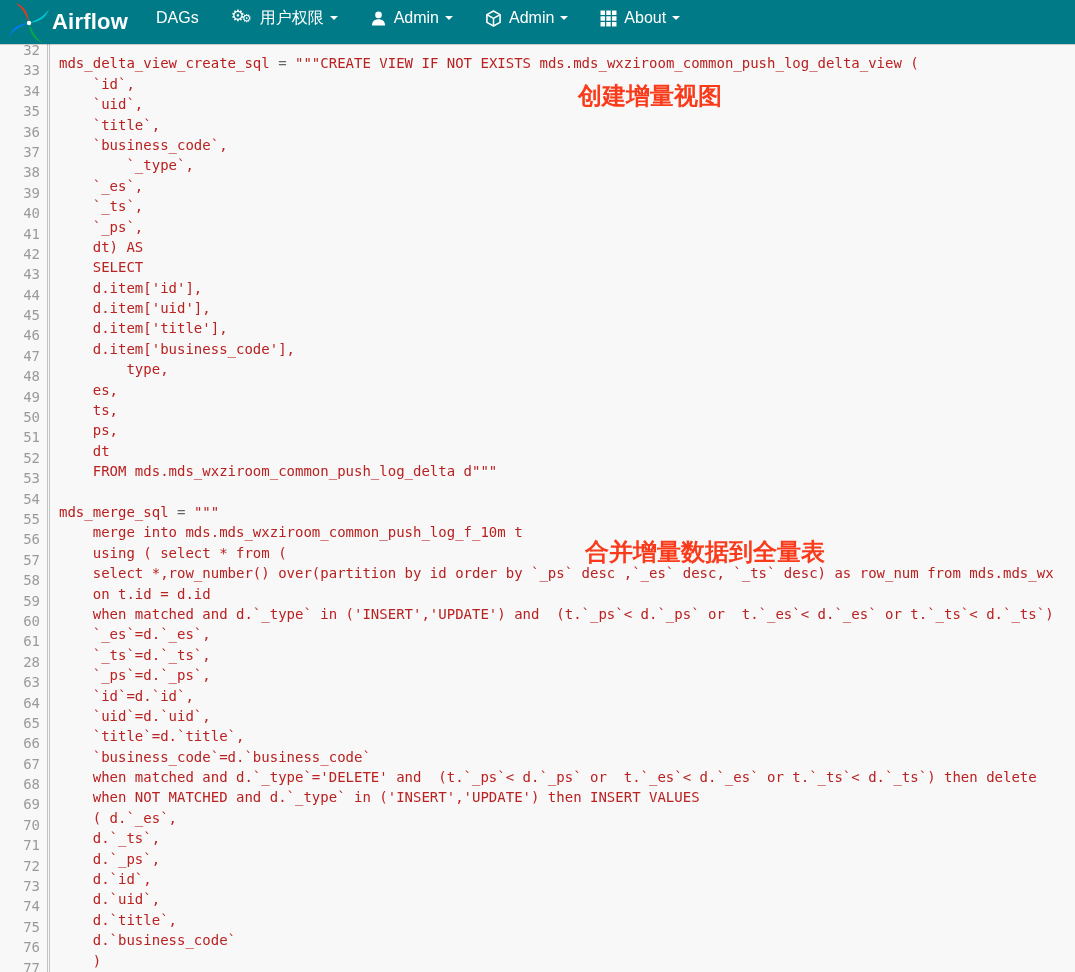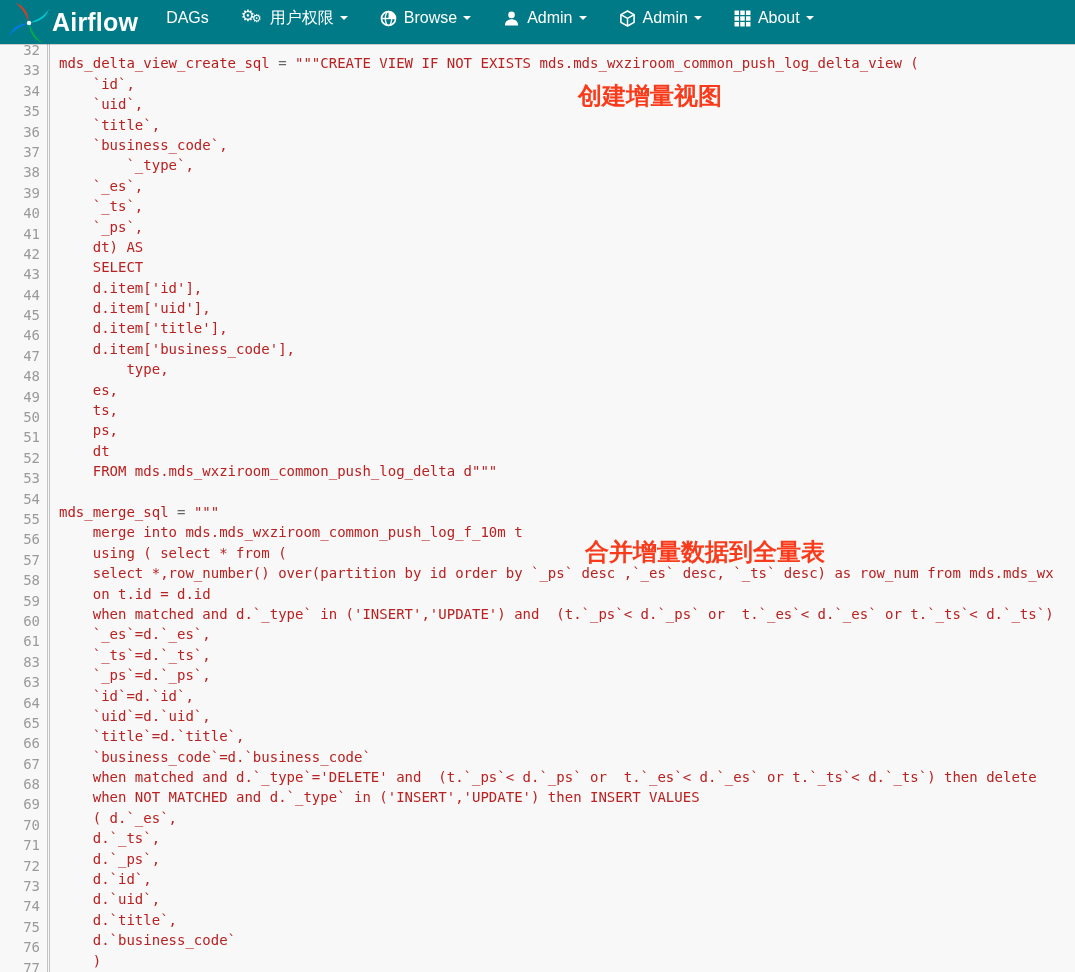--- a/index.html
+++ b/index.html
@@ -4,21 +4,21 @@
 <style>
   * { margin:0; padding:0; box-sizing:border-box; }
   html,body { width:1075px; height:972px; overflow:hidden; background:#f8f8f8;
               font-family:"Liberation Sans", sans-serif; }
 
   
   .navbar { position:relative; z-index:10; height:44px; background:#007a87;
             display:flex; align-items:center; box-shadow:0 1px 0 rgba(0,0,0,.18); }
   .brand { display:flex; align-items:center; height:44px; padding:0 6px 0 8px; cursor:pointer; }
   .brand svg { width:42px; height:42px; margin-top:2px; }
-  .brand-text { color:#fff; font-size:25px; font-weight:600; letter-spacing:.2px; margin-left:2px; }
+  .brand-text { color:#fff; font-size:22px; font-weight:600; letter-spacing:.2px; margin-left:2px; }
   .nav { display:flex; list-style:none; height:44px; margin-left:6px; }
   .nav li { display:flex; align-items:center; gap:7px; padding:0 16px; height:36px;
             color:#fff; font-size:16px; cursor:pointer; white-space:nowrap;text-align:right; }
   .icon16 { width:17px; height:17px; display:inline-block; flex:0 0 auto; }
   .gearwrap { position:relative; width:22px; height:18px; }
   .gear-big  { position:absolute; left:0; top:-2px;  font-size:16px; color:#fff; line-height:18px;}
   .gear-small{ position:absolute; left:11px; top:3px; font-size:11px; color:#fff; line-height:12px;}
   .caret { display:inline-block; width:0; height:0; margin-left:-1px;
            border-left:4px solid transparent; border-right:4px solid transparent;
            border-top:4px solid #fff; }
@@ -62,30 +62,20 @@
   <ul class="nav">
     <li>
       <span>DAGs</span>
     </li>
     <li>
       <span class="gearwrap">
         <span class="gear-big">⚙</span>
           <span class="gear-small">⚙</span>
       </span>
       <span>用户权限</span>
-      <b class="caret"></b>
-    </li>
-    <li>
-      <svg class="icon16" viewBox="0 0 16 16">
-        <circle cx="8" cy="8" r="6.6" fill="none" stroke="#fff" stroke-width="1.6"></circle>
-        <ellipse cx="8" cy="8" rx="3" ry="6.6" fill="none" stroke="#fff" stroke-width="1.3"></ellipse>
-        <line x1="1.4" y1="8" x2="14.6" y2="8" stroke="#fff" stroke-width="1.3"></line>
-        <path d="M8 1.4 a 6.6 6.6 0 0 1 6.6 6.6 L 8 8 Z" fill="#fff"></path>
-      </svg>
-      <span>Browse</span>
       <b class="caret"></b>
     </li>
     <li>
       <svg class="icon16" viewBox="0 0 16 16">
         <circle cx="8" cy="4.6" r="3.1" fill="#fff"></circle>
         <path d="M1.8 14.5 C 1.8 10.7 4.6 8.8 8 8.8 C 11.4 8.8 14.2 10.7 14.2 14.5 Z" fill="#fff"></path>
       </svg>
       <span>Admin</span>
       <b class="caret"></b>
     </li>
@@ -143,21 +133,21 @@
         <div class="ln">52</div>
         <div class="ln">53</div>
         <div class="ln">54</div>
         <div class="ln">55</div>
         <div class="ln">56</div>
         <div class="ln">57</div>
         <div class="ln">58</div>
         <div class="ln">59</div>
         <div class="ln">60</div>
         <div class="ln">61</div>
-        <div class="ln">83</div>
+        <div class="ln">28</div>
         <div class="ln">63</div>
         <div class="ln">64</div>
         <div class="ln">65</div>
         <div class="ln">66</div>
         <div class="ln">67</div>
         <div class="ln">68</div>
         <div class="ln">69</div>
         <div class="ln">70</div>
         <div class="ln">71</div>
         <div class="ln">72</div>

